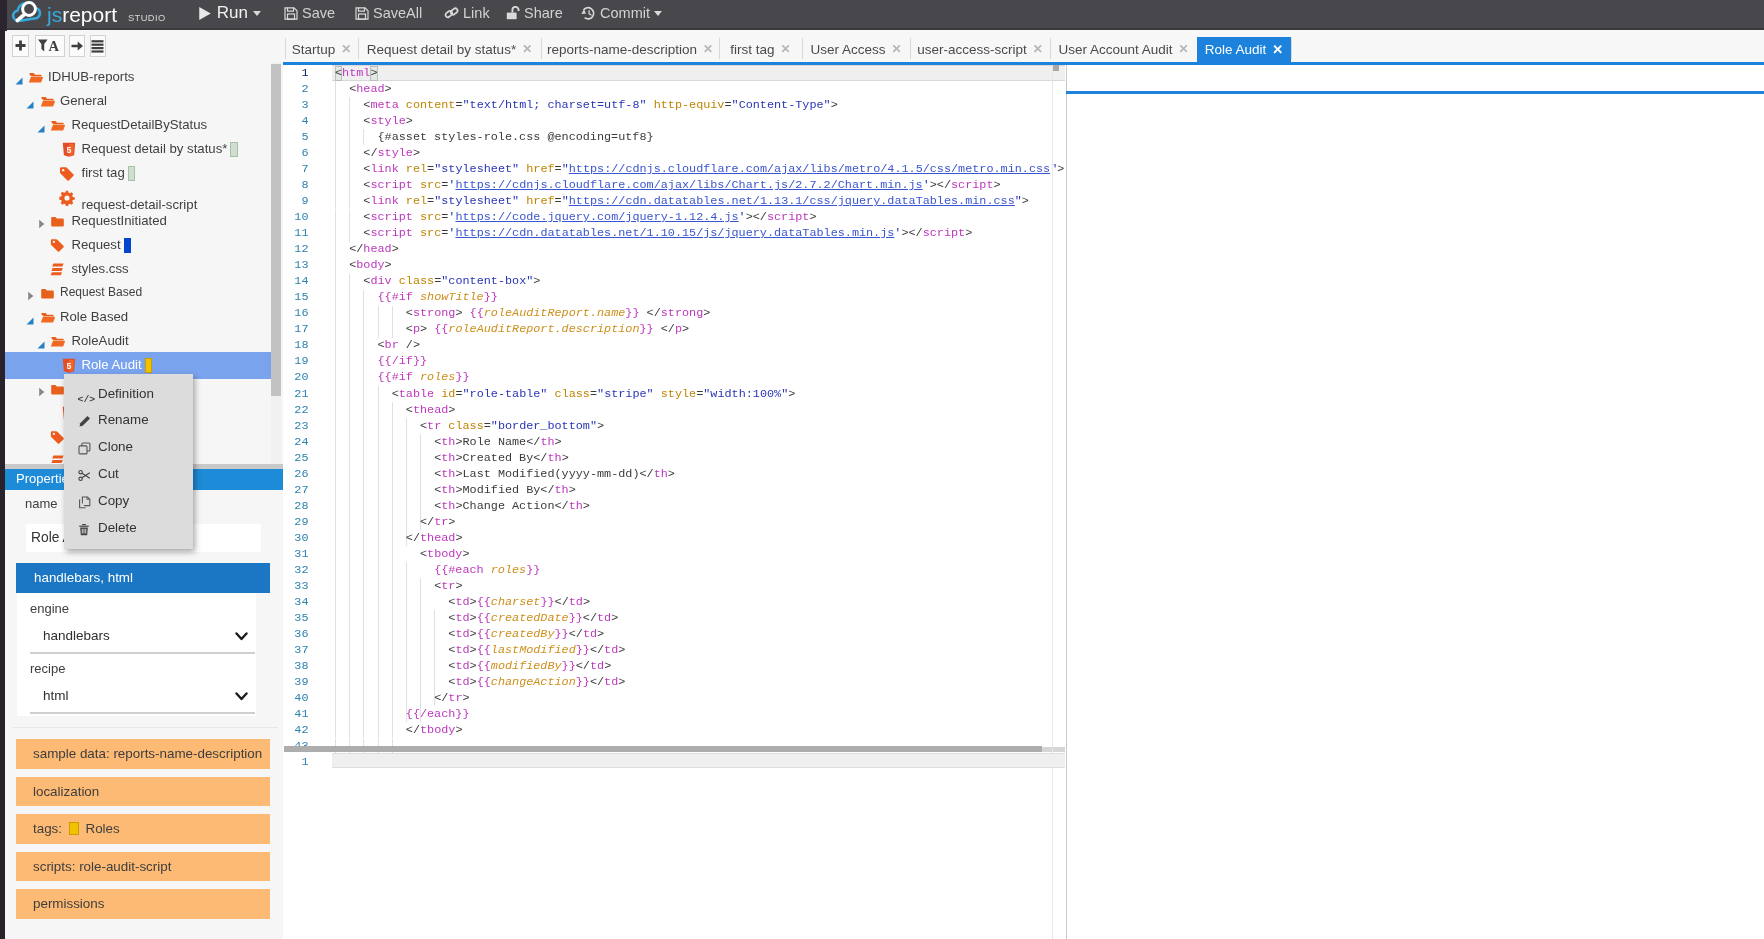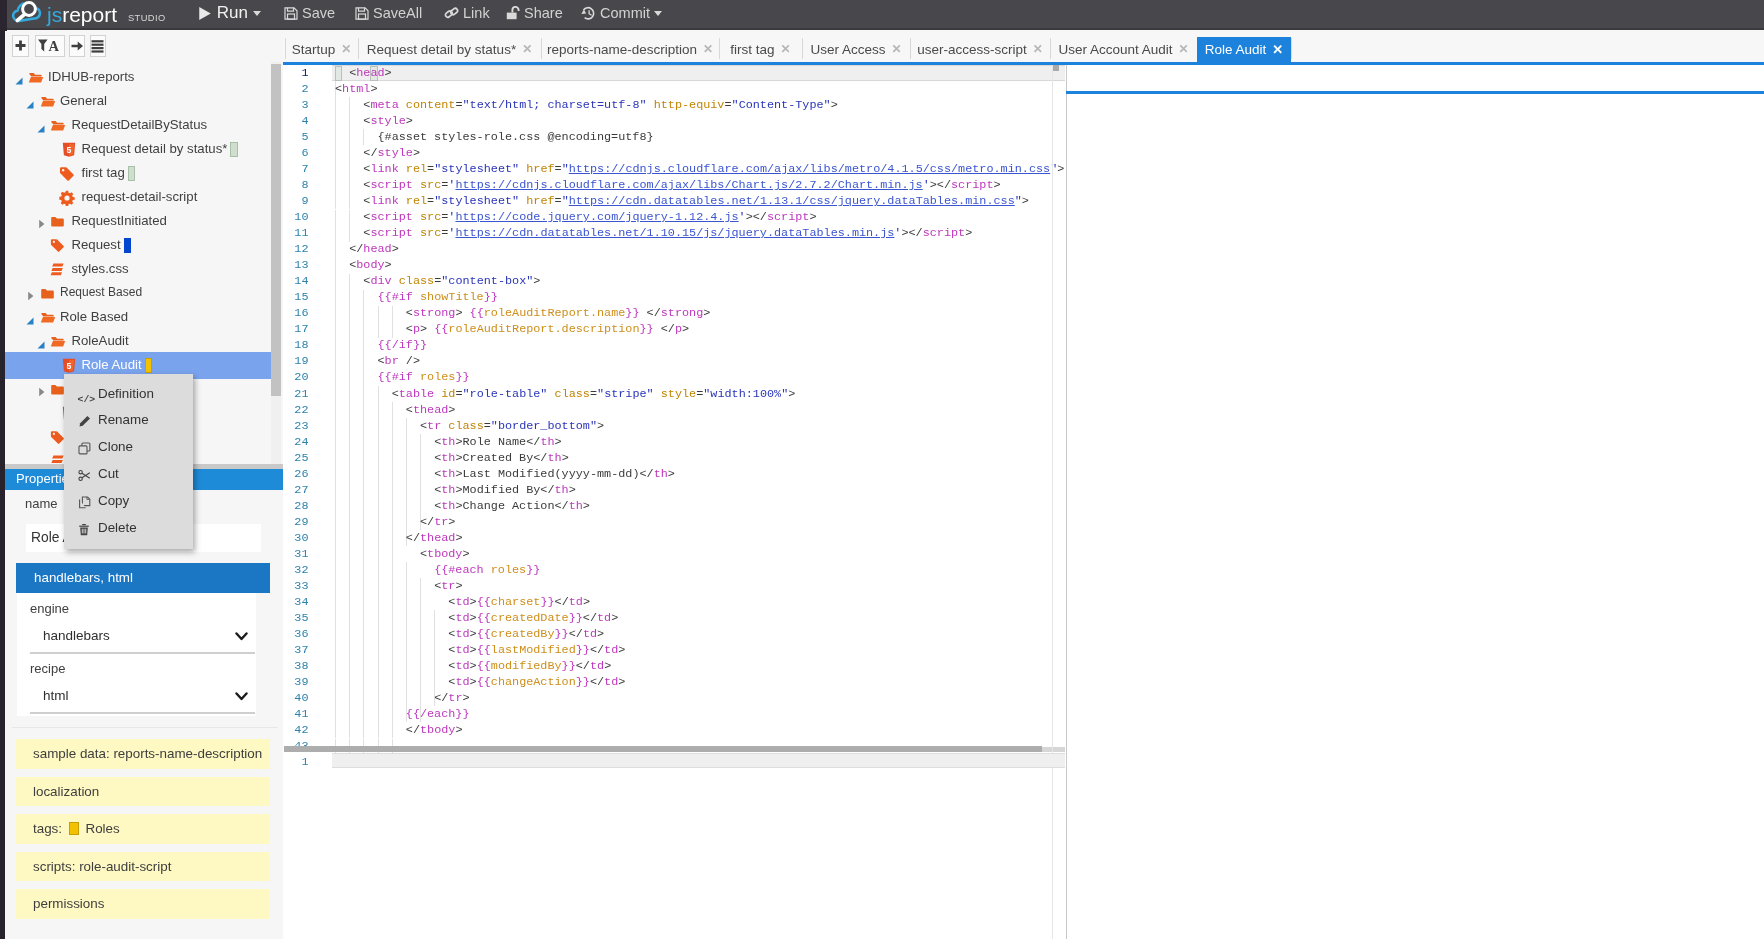--- a/index.html
+++ b/index.html
@@ -6,24 +6,24 @@
 .leftdark{position:absolute;left:0;top:0;width:7px;height:31px;background:#2B2530;z-index:5}
 .leftstrip{position:absolute;left:0;top:30px;width:5px;height:909px;background:#27222B;z-index:5}
 .side{position:absolute;left:5px;top:30px;width:278px;height:909px;background:#f6f6f6}
 .navitem{position:absolute;top:5px;font-size:14.5px;color:#d2d2d2;white-space:nowrap}
 .tabbar{position:absolute;left:283px;top:30px;width:1481px;height:32px;background:#f7f7f7}
 .blueline{position:absolute;left:283px;top:62px;width:1481px;height:2.5px;background:#1C82DC;z-index:3}
 .gl{height:16.03px;text-align:right;color:#2d82ae}
 .g1{color:#0b216f}
 .cl{height:16.03px;white-space:pre}
 .p{color:#3b3b3b} .t{color:#BE37BE} .a{color:#C18401} .s{color:#2a35b8}
-.u{color:#3b55d0;text-decoration:underline} .h{color:#BE37BE} .i{color:#CE8E1A;} .x{color:#3b3b3b}
+.u{color:#3b55d0;text-decoration:underline} .h{color:#BE37BE} .i{color:#CE8E1A;font-style:italic} .x{color:#3b3b3b}
 .ig{position:absolute;width:1px;height:16.03px;background:#e0e0e0}
 .toolbtn{position:absolute;top:34.5px;height:22.5px;border:1px solid #d2d2d2;background:#fbfbfb;display:flex;align-items:center;justify-content:center}
-.propbtn{position:absolute;left:16px;width:254px;height:29.5px;background:#fef9c3;color:#3e3e3e;font-size:13.4px;line-height:29.5px;padding-left:17px}
+.propbtn{position:absolute;left:16px;width:254px;height:29.5px;background:#fdba74;color:#3e3e3e;font-size:13.4px;line-height:29.5px;padding-left:17px}
 .plabel{position:absolute;font-size:13px;color:#404040}
 .psel{position:absolute;left:30px;width:225px;height:35px;background:#fff;border-bottom:2px solid #cfcfcf;font-size:13.5px;color:#2e2e2e;line-height:33px;padding-left:13px}
 .chev{position:absolute;right:7px;top:13px;width:13px;height:9px;line-height:0}
 </style></head>
 <body>
 
 <div class="nav"></div>
 <div class="leftdark"></div>
 <div class="leftstrip"></div>
 
@@ -130,21 +130,21 @@
     </svg></div>
 <div style="position:absolute;left:81.5px;top:141px;font-size:13.2px;color:#3f3f3f;white-space:nowrap">Request detail by status*<span style="display:inline-block;width:7.5px;height:15px;background:#cfdece;border:1px solid #a8bfa8;margin-left:3px;vertical-align:-3.5px"></span></div>
 <div style="position:absolute;left:58.5px;top:166px"><svg width="16" height="16" viewBox="0 0 15 15">
       <path fill="#ED5C1E" d="M6.9 1.2 13.6 7.9q.6.6 0 1.3L9.2 13.6q-.6.6-1.3 0L1.2 6.9q-.3-.3-.3-.8V2.3q0-1.1 1.1-1.1h3.9q.6 0 1 .3z"></path>
       <circle cx="3.9" cy="3.9" r="1.1" fill="#f6f6f6"></circle>
     </svg></div>
 <div style="position:absolute;left:81.5px;top:165px;font-size:13.2px;color:#3f3f3f;white-space:nowrap">first tag<span style="display:inline-block;width:7.5px;height:15px;background:#cfdece;border:1px solid #a8bfa8;margin-left:3px;vertical-align:-3.5px"></span></div>
 <div style="position:absolute;left:58.5px;top:190px"><svg width="16" height="16" viewBox="0 0 16 16">
       <path fill="#ED5C1E" fill-rule="evenodd" d="M6.8.8h2.4l.3 1.9 1.5.6 1.6-1.1 1.7 1.7-1.1 1.6.6 1.5 1.9.3v2.4l-1.9.3-.6 1.5 1.1 1.6-1.7 1.7-1.6-1.1-1.5.6-.3 1.9H6.8l-.3-1.9-1.5-.6-1.6 1.1-1.7-1.7 1.1-1.6-.6-1.5-1.9-.3V6.8l1.9-.3.6-1.5-1.1-1.6 1.7-1.7 1.6 1.1 1.5-.6z M8 5.4A2.6 2.6 0 1 0 8 10.6 2.6 2.6 0 0 0 8 5.4z"></path>
     </svg></div>
-<div style="position:absolute;left:81.5px;top:189px;font-size:13.2px;color:#3f3f3f;white-space:nowrap">request-detail-script</div>
+<div style="position:absolute;left:81.5px;top:197px;font-size:13.2px;color:#3f3f3f;white-space:nowrap">request-detail-script</div>
 <div style="position:absolute;left:38px;top:215px"><svg width="8" height="10">
       <path d="M1.2.8 6.4 5 1.2 9.2z" fill="#888888"></path>
     </svg></div>
 <div style="position:absolute;left:50.0px;top:214px"><svg width="16" height="15" viewBox="0 0 16 15">
       <path fill="#E8611C" d="M1.2 3.9q0-.9.9-.9h3.3l1.5 1.6h6q.9 0 .9.9v6q0 .9-.9.9H2.1q-.9 0-.9-.9z"></path>
     </svg></div>
 <div style="position:absolute;left:71.5px;top:213px;font-size:13.2px;color:#3f3f3f;white-space:nowrap">RequestInitiated</div>
 <div style="position:absolute;left:50.0px;top:238px"><svg width="15" height="15" viewBox="0 0 15 15">
       <path fill="#ED5C1E" d="M6.9 1.2 13.6 7.9q.6.6 0 1.3L9.2 13.6q-.6.6-1.3 0L1.2 6.9q-.3-.3-.3-.8V2.3q0-1.1 1.1-1.1h3.9q.6 0 1 .3z"></path>
       <circle cx="3.9" cy="3.9" r="1.1" fill="#f6f6f6"></circle>
@@ -577,39 +577,39 @@
 <div class="gl">36</div>
 <div class="gl">37</div>
 <div class="gl">38</div>
 <div class="gl">39</div>
 <div class="gl">40</div>
 <div class="gl">41</div>
 <div class="gl">42</div>
 <div class="gl">43</div>
 </div>
 <div style="position:absolute;left:335px;top:65.2px;width:730px;height:688.6px;overflow:hidden;font-family:'Liberation Mono',monospace;font-size:11.8px;line-height:16.03px">
+<div class="cl"><span class="p">&lt;</span><span class="t">html</span><span class="p">&gt;</span></div>
 <div class="cl">  <span class="p">&lt;</span><span class="t">head</span><span class="p">&gt;</span></div>
-<div class="cl"><span class="p">&lt;</span><span class="t">html</span><span class="p">&gt;</span></div>
 <div class="cl">    <span class="p">&lt;</span><span class="t">meta</span> <span class="a">content</span><span class="p">=</span><span class="s">"text/html; charset=utf-8"</span> <span class="a">http-equiv</span><span class="p">=</span><span class="s">"Content-Type"</span><span class="p">&gt;</span></div>
 <div class="cl">    <span class="p">&lt;</span><span class="t">style</span><span class="p">&gt;</span></div>
 <div class="cl">      <span class="x">{#asset styles-role.css @encoding=utf8}</span></div>
 <div class="cl">    <span class="p">&lt;/</span><span class="t">style</span><span class="p">&gt;</span></div>
 <div class="cl">    <span class="p">&lt;</span><span class="t">link</span> <span class="a">rel</span><span class="p">=</span><span class="s">"stylesheet"</span> <span class="a">href</span><span class="p">=</span><span class="s">"</span><span class="u">https://cdnjs.cloudflare.com/ajax/libs/metro/4.1.5/css/metro.min.css</span><span class="s">"</span><span class="p">&gt;</span></div>
 <div class="cl">    <span class="p">&lt;</span><span class="t">script</span> <span class="a">src</span><span class="p">=</span><span class="s">'</span><span class="u">https://cdnjs.cloudflare.com/ajax/libs/Chart.js/2.7.2/Chart.min.js</span><span class="s">'</span><span class="p">&gt;&lt;/</span><span class="t">script</span><span class="p">&gt;</span></div>
 <div class="cl">    <span class="p">&lt;</span><span class="t">link</span> <span class="a">rel</span><span class="p">=</span><span class="s">"stylesheet"</span> <span class="a">href</span><span class="p">=</span><span class="s">"</span><span class="u">https://cdn.datatables.net/1.13.1/css/jquery.dataTables.min.css</span><span class="s">"</span><span class="p">&gt;</span></div>
 <div class="cl">    <span class="p">&lt;</span><span class="t">script</span> <span class="a">src</span><span class="p">=</span><span class="s">'</span><span class="u">https://code.jquery.com/jquery-1.12.4.js</span><span class="s">'</span><span class="p">&gt;&lt;/</span><span class="t">script</span><span class="p">&gt;</span></div>
 <div class="cl">    <span class="p">&lt;</span><span class="t">script</span> <span class="a">src</span><span class="p">=</span><span class="s">'</span><span class="u">https://cdn.datatables.net/1.10.15/js/jquery.dataTables.min.js</span><span class="s">'</span><span class="p">&gt;&lt;/</span><span class="t">script</span><span class="p">&gt;</span></div>
 <div class="cl">  <span class="p">&lt;/</span><span class="t">head</span><span class="p">&gt;</span></div>
 <div class="cl">  <span class="p">&lt;</span><span class="t">body</span><span class="p">&gt;</span></div>
 <div class="cl">    <span class="p">&lt;</span><span class="t">div</span> <span class="a">class</span><span class="p">=</span><span class="s">"content-box"</span><span class="p">&gt;</span></div>
 <div class="cl">      <span class="h">{{#if</span> <span class="i">showTitle</span><span class="h">}}</span></div>
 <div class="cl">          <span class="p">&lt;</span><span class="t">strong</span><span class="p">&gt;</span> <span class="h">{{</span><span class="i">roleAuditReport.name</span><span class="h">}}</span> <span class="p">&lt;/</span><span class="t">strong</span><span class="p">&gt;</span></div>
 <div class="cl">          <span class="p">&lt;</span><span class="t">p</span><span class="p">&gt;</span> <span class="h">{{</span><span class="i">roleAuditReport.description</span><span class="h">}}</span> <span class="p">&lt;/</span><span class="t">p</span><span class="p">&gt;</span></div>
+<div class="cl">      <span class="p">&lt;</span><span class="t">br</span> <span class="p">/&gt;</span></div>
 <div class="cl">      <span class="h">{{/if}}</span></div>
-<div class="cl">      <span class="p">&lt;</span><span class="t">br</span> <span class="p">/&gt;</span></div>
 <div class="cl">      <span class="h">{{#if</span> <span class="i">roles</span><span class="h">}}</span></div>
 <div class="cl">        <span class="p">&lt;</span><span class="t">table</span> <span class="a">id</span><span class="p">=</span><span class="s">"role-table"</span> <span class="a">class</span><span class="p">=</span><span class="s">"stripe"</span> <span class="a">style</span><span class="p">=</span><span class="s">"width:100%"</span><span class="p">&gt;</span></div>
 <div class="cl">          <span class="p">&lt;</span><span class="t">thead</span><span class="p">&gt;</span></div>
 <div class="cl">            <span class="p">&lt;</span><span class="t">tr</span> <span class="a">class</span><span class="p">=</span><span class="s">"border_bottom"</span><span class="p">&gt;</span></div>
 <div class="cl">              <span class="p">&lt;</span><span class="t">th</span><span class="p">&gt;</span><span class="x">Role Name</span><span class="p">&lt;/</span><span class="t">th</span><span class="p">&gt;</span></div>
 <div class="cl">              <span class="p">&lt;</span><span class="t">th</span><span class="p">&gt;</span><span class="x">Created By</span><span class="p">&lt;/</span><span class="t">th</span><span class="p">&gt;</span></div>
 <div class="cl">              <span class="p">&lt;</span><span class="t">th</span><span class="p">&gt;</span><span class="x">Last Modified(yyyy-mm-dd)</span><span class="p">&lt;/</span><span class="t">th</span><span class="p">&gt;</span></div>
 <div class="cl">              <span class="p">&lt;</span><span class="t">th</span><span class="p">&gt;</span><span class="x">Modified By</span><span class="p">&lt;/</span><span class="t">th</span><span class="p">&gt;</span></div>
 <div class="cl">              <span class="p">&lt;</span><span class="t">th</span><span class="p">&gt;</span><span class="x">Change Action</span><span class="p">&lt;/</span><span class="t">th</span><span class="p">&gt;</span></div>
 <div class="cl">            <span class="p">&lt;/</span><span class="t">tr</span><span class="p">&gt;</span></div>

